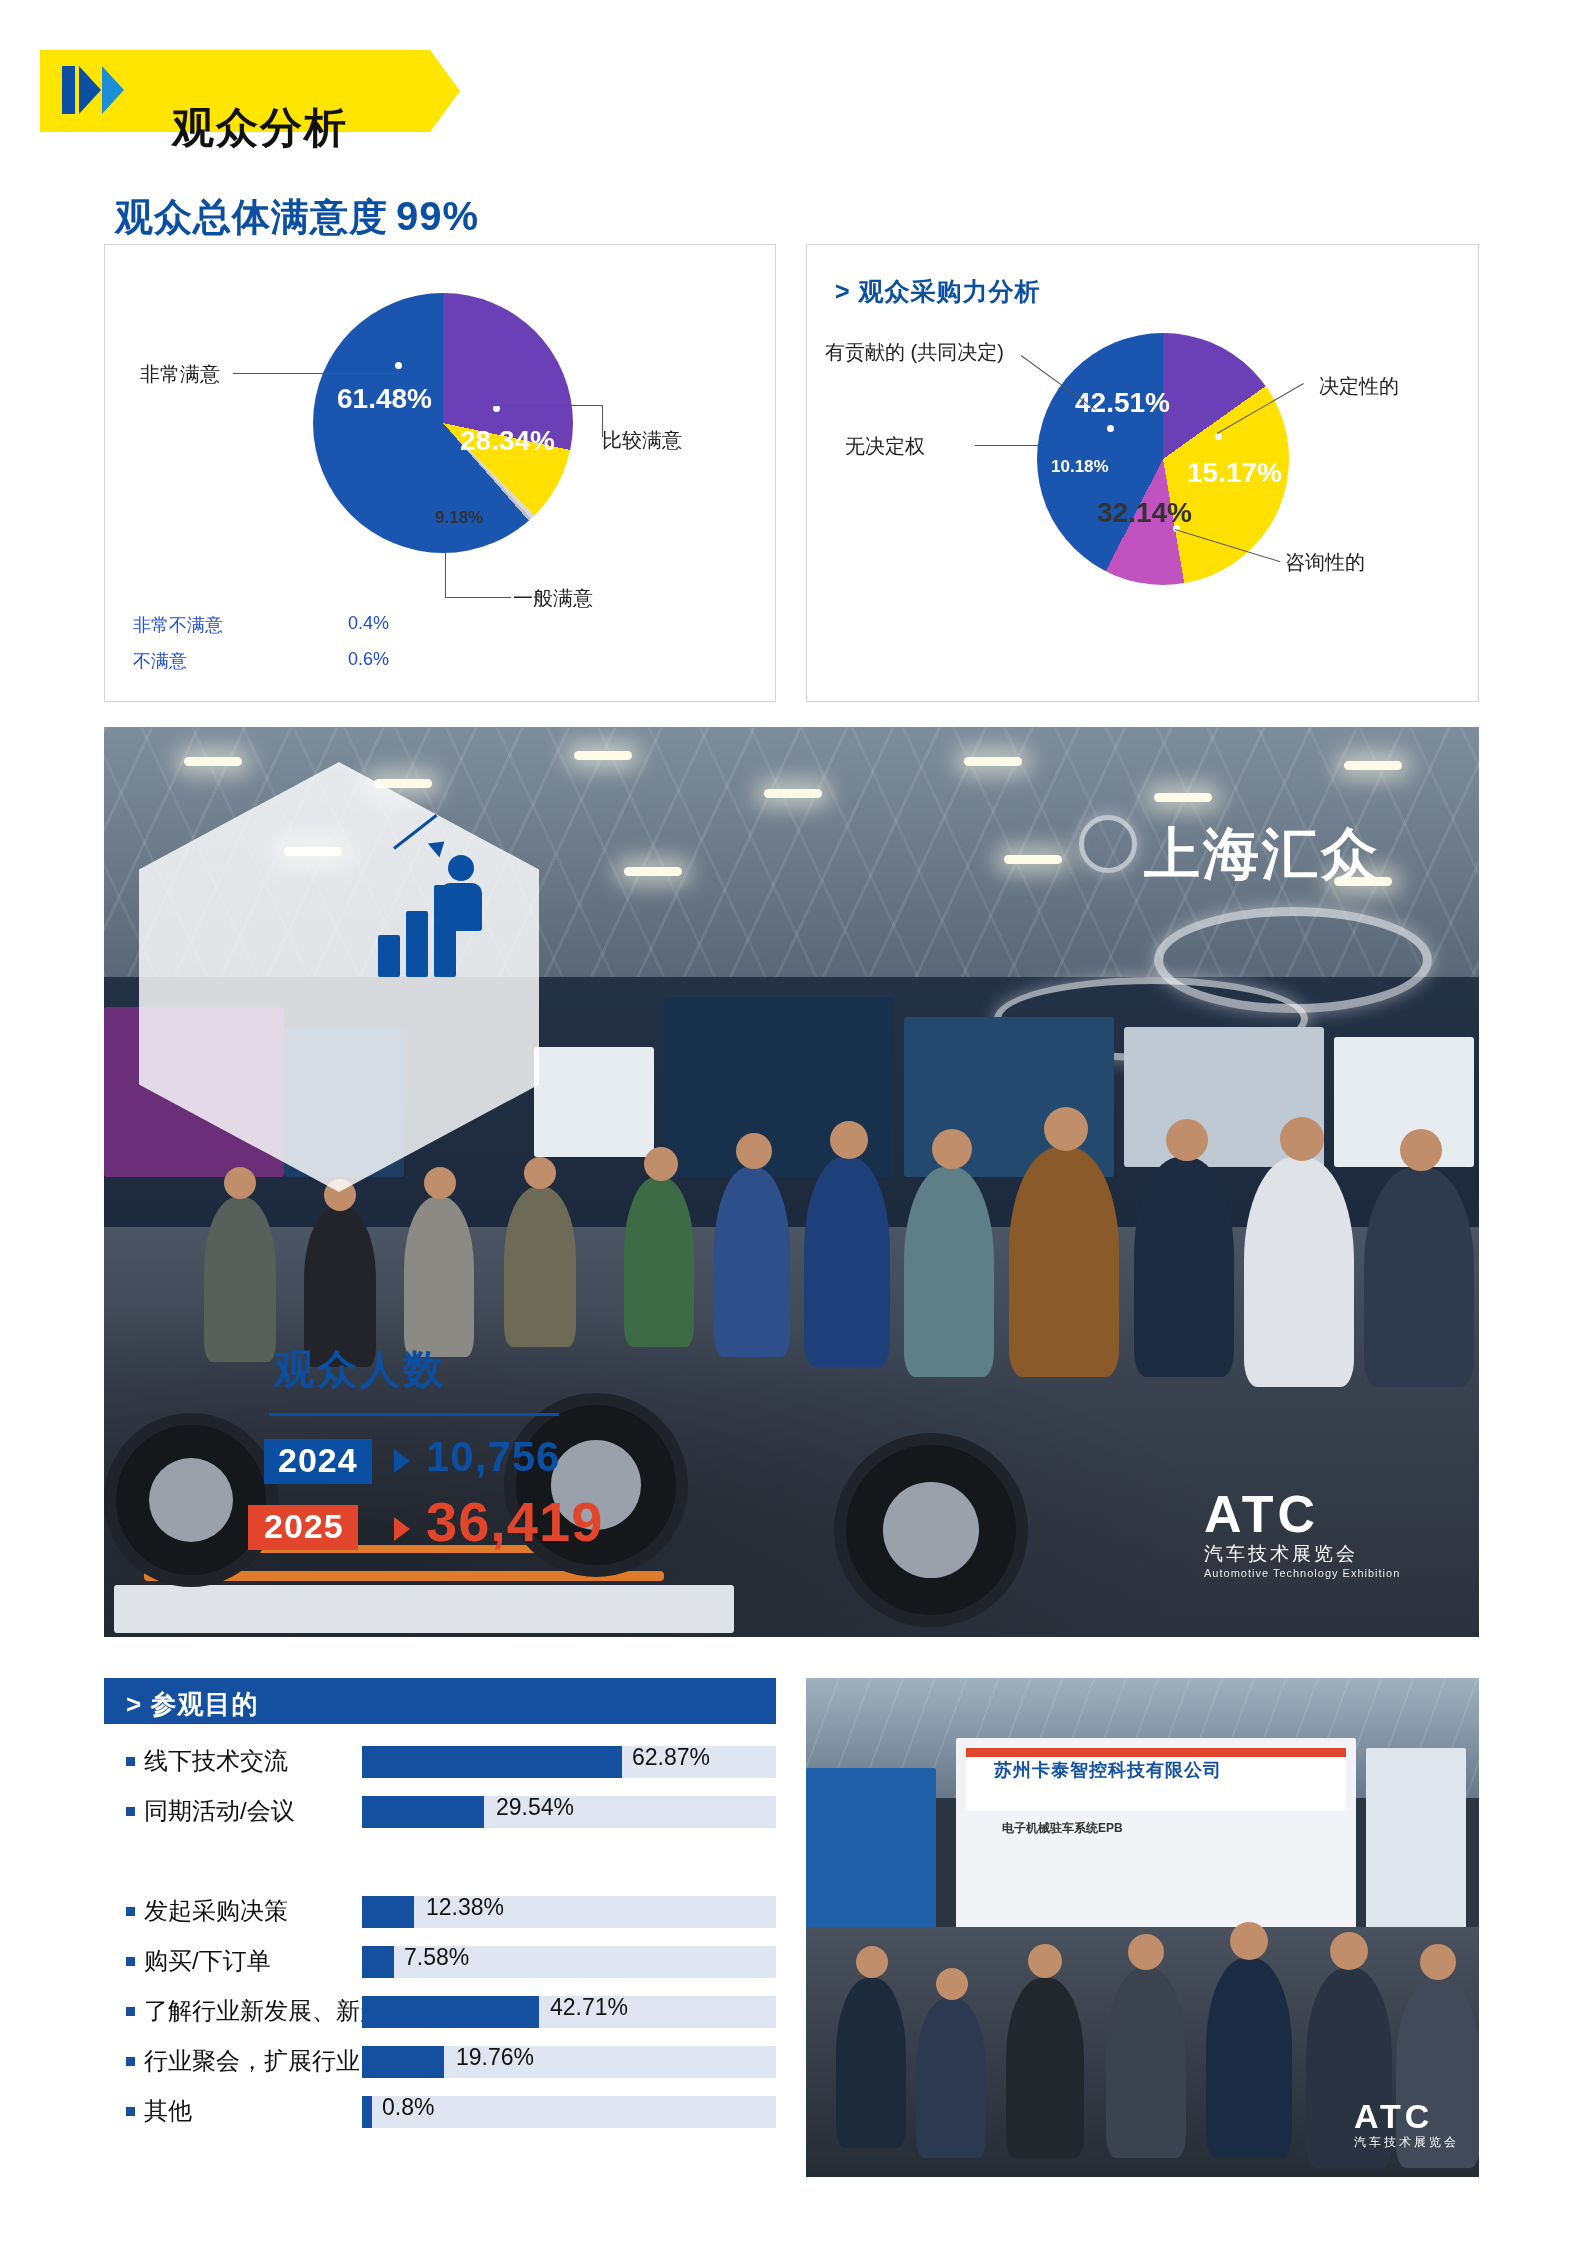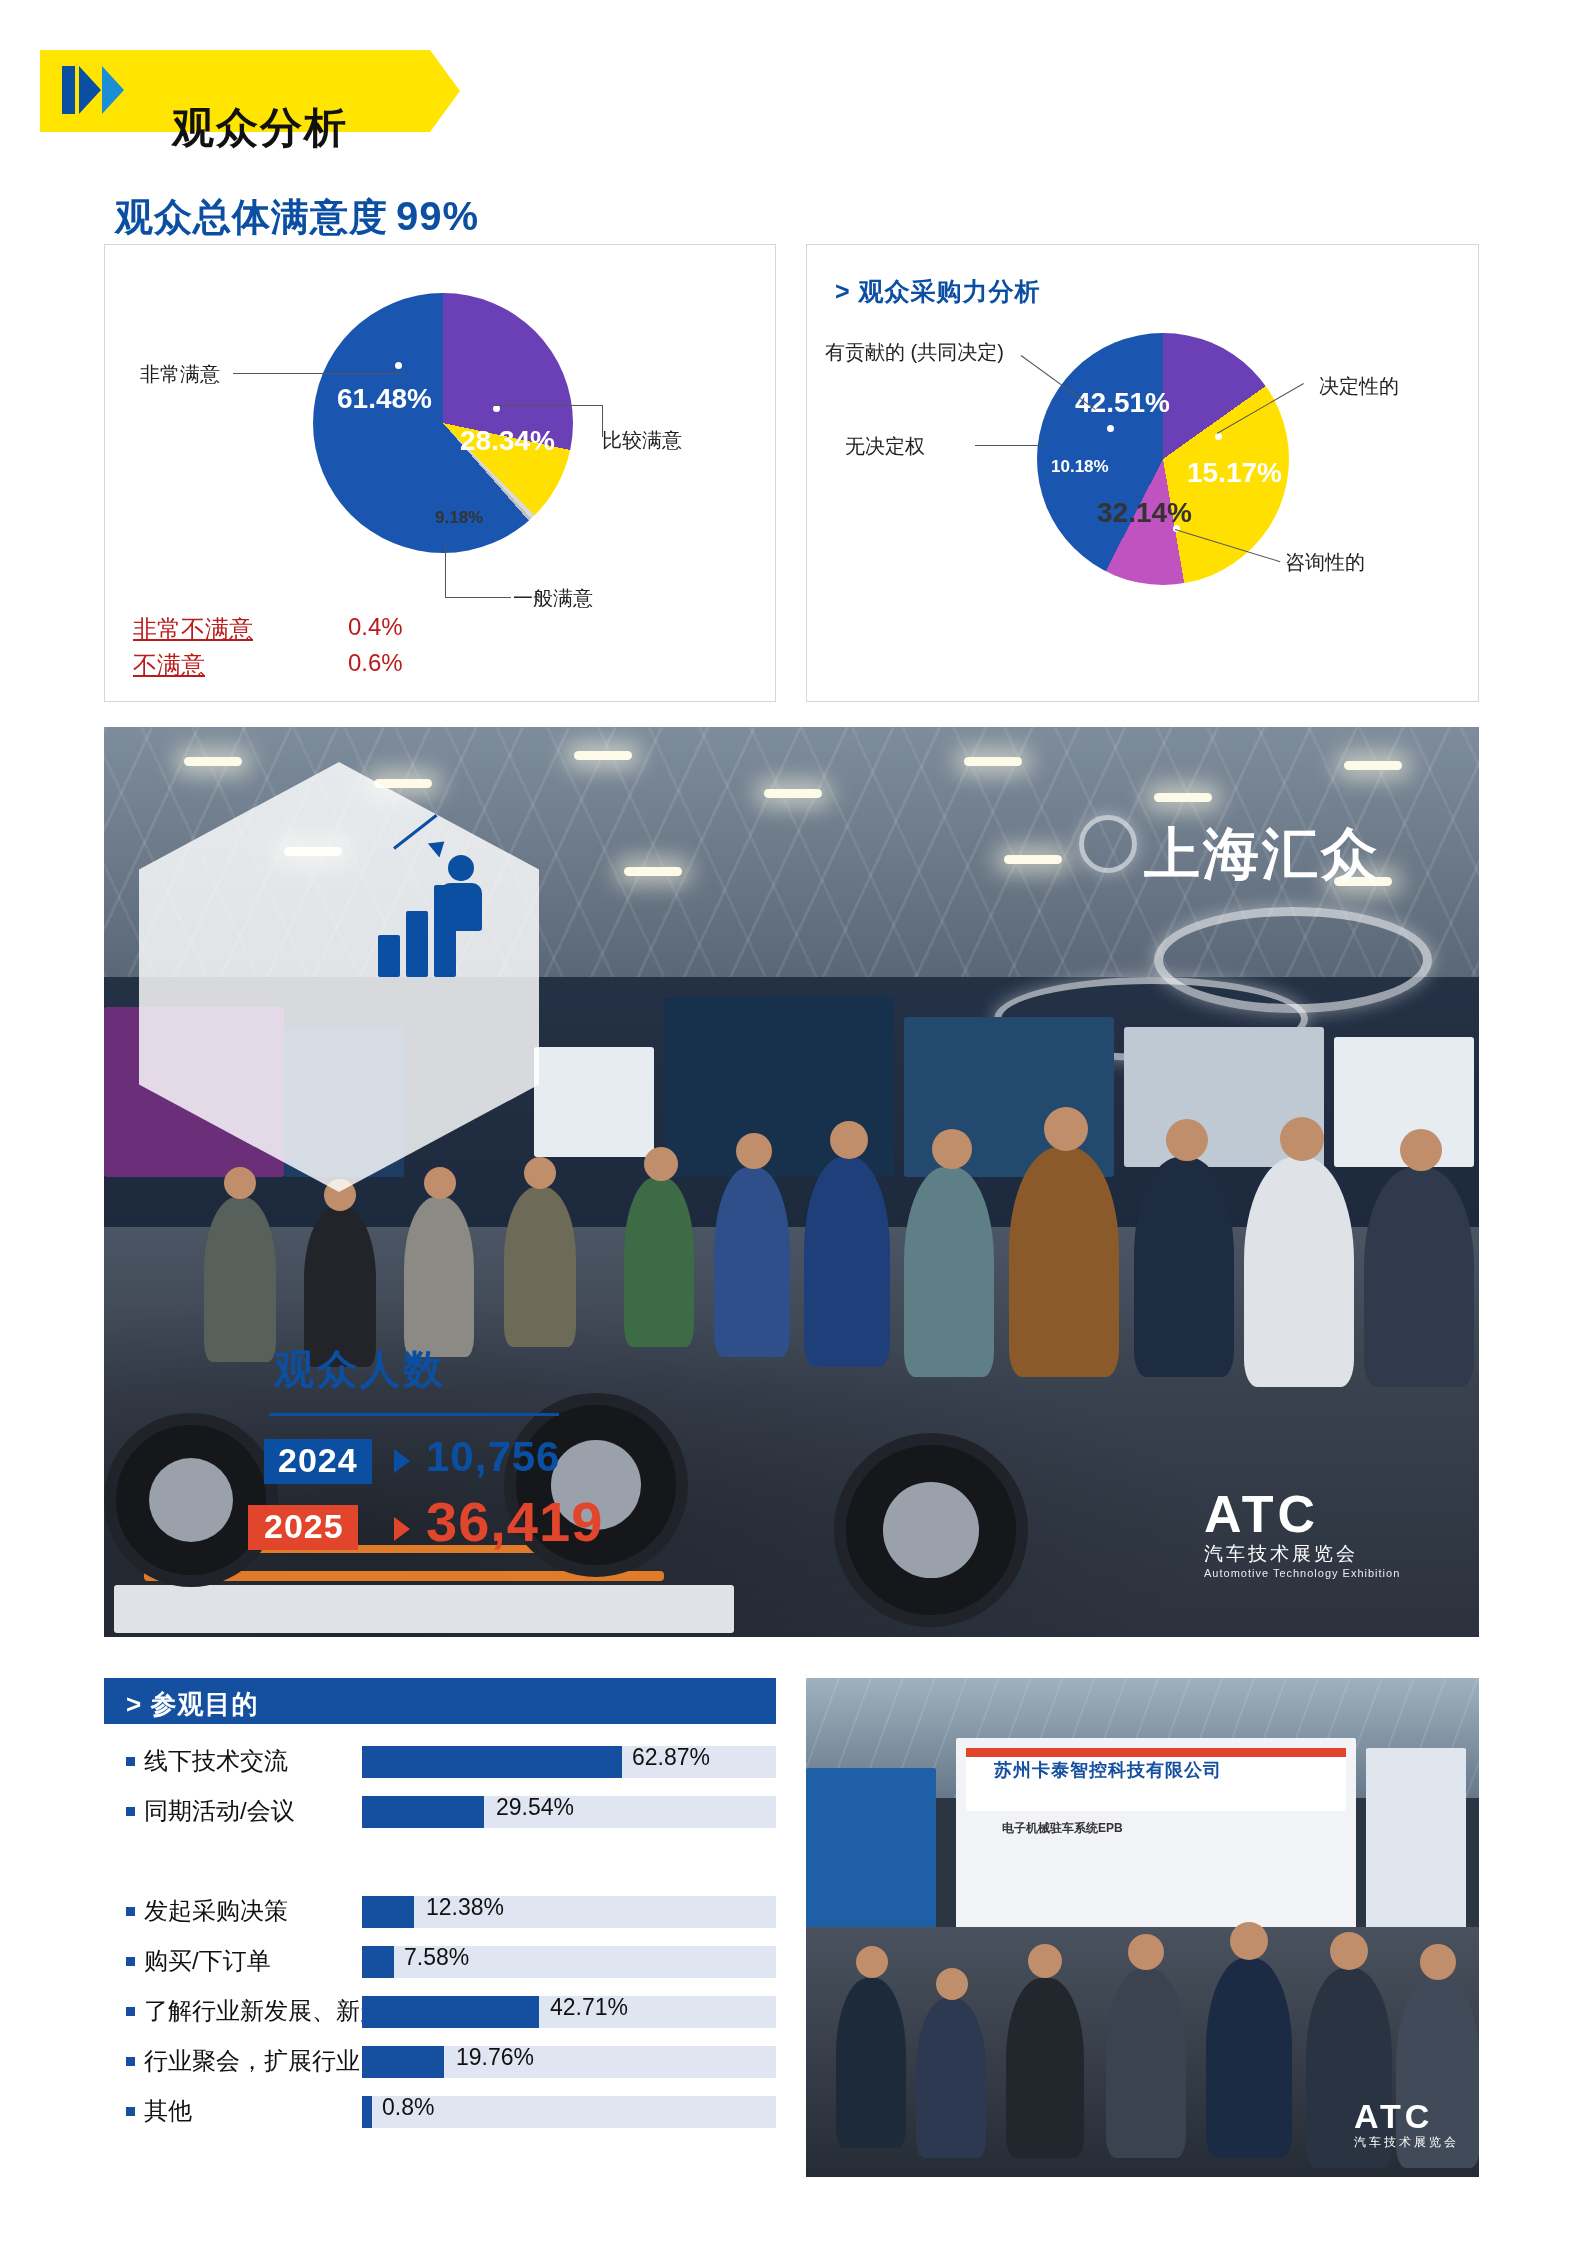--- a/index.html
+++ b/index.html
@@ -143,24 +143,23 @@
   .dot {
     position: absolute;
     width: 7px;
     height: 7px;
     border-radius: 50%;
     background: #ffffff;
   }
 
   .legend-row {
     position: absolute;
-    font-size: 24px;
-    color: #b91c1c;
+    font-size: 18px;
+    color: #1d4ed8;
     white-space: nowrap;
-    text-decoration: underline;
   }
   .legend-row .val {
     position: absolute;
     left: 215px;
     top: 0;
   }
 
   
   #hero-photo {
     position: absolute;

